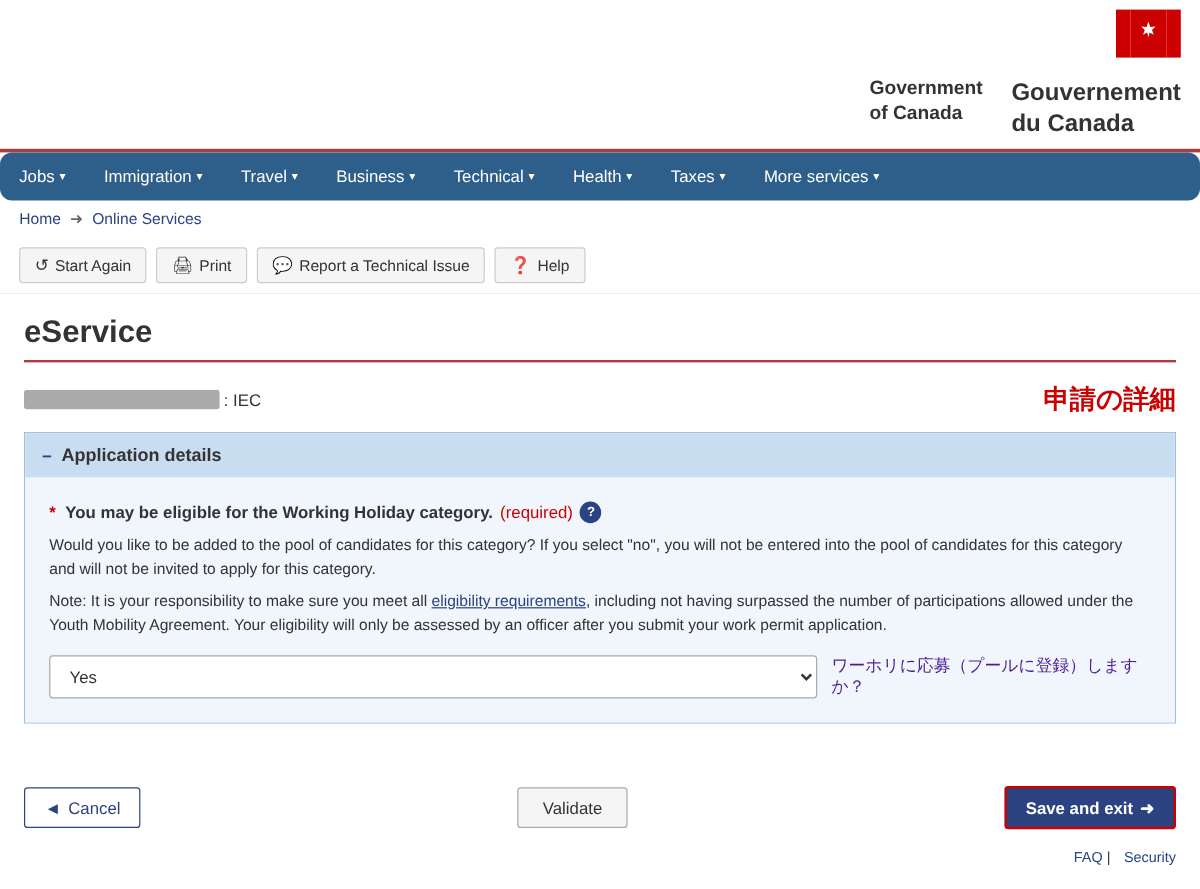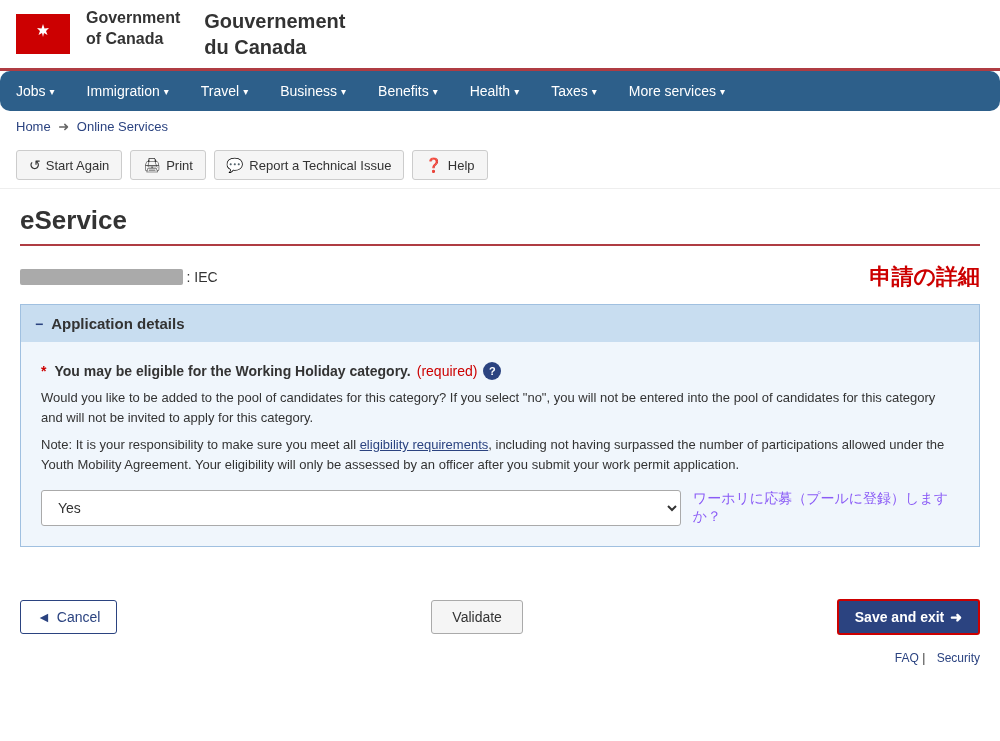--- a/index.html
+++ b/index.html
@@ -4,22 +4,23 @@
   <style>
     * { box-sizing: border-box; margin: 0; padding: 0; }
     body { font-family: Arial, sans-serif; font-size: 14px; color: #333; background: #fff; }
 
     
     .gov-header {
       background: #fff;
       border-bottom: 3px solid #af3c43;
       padding: 8px 16px;
       display: flex;
-      align-items: center;
+      align-items: flex-end;
       gap: 16px;
+      flex-direction: column;
     }
     .flag-box {
       display: flex;
       align-items: center;
       height: 40px;
     }
     .flag-red-left {
       width: 12px;
       height: 40px;
       background: #cc0001;
@@ -335,21 +336,21 @@
       </a>
     </li>
     <li>
       <a href="#">
         <span>Business</span>
         <span class="nav-arrow">▾</span>
       </a>
     </li>
     <li>
       <a href="#">
-        <span>Benefits</span>
+        <span>Technical</span>
         <span class="nav-arrow">▾</span>
       </a>
     </li>
     <li>
       <a href="#">
         <span>Health</span>
         <span class="nav-arrow">▾</span>
       </a>
     </li>
     <li>
@@ -421,21 +422,21 @@
 
       <p class="question-note">
         <span>Note: It is your responsibility to make sure you meet all </span><a href="#">eligibility requirements</a><span>, including not having surpassed the number of participations allowed under the Youth Mobility Agreement. Your eligibility will only be assessed by an officer after you submit your work permit application.</span>
       </p>
 
       <div style="display:flex; align-items:center;">
         <select class="form-select">
           <option value="yes">Yes</option>
           <option value="no">No</option>
         </select>
-        <span class="select-label" style="margin-left:12px; color:#8b5cf6; font-size:14px;">ワーホリに応募（プールに登録）しますか？</span>
+        <span class="select-label" style="margin-left:12px; color:#4c1d95; font-size:14px;">ワーホリに応募（プールに登録）しますか？</span>
       </div>
 
     </div>
   </div>
 </div>
 
 <div class="bottom-bar">
   <button class="btn-cancel">
     <span>◄</span>
     <span>Cancel</span>

